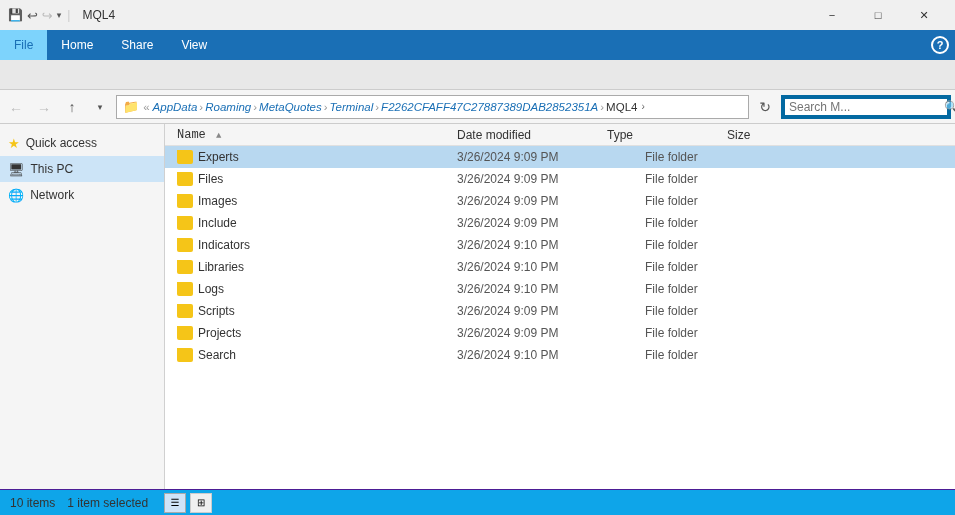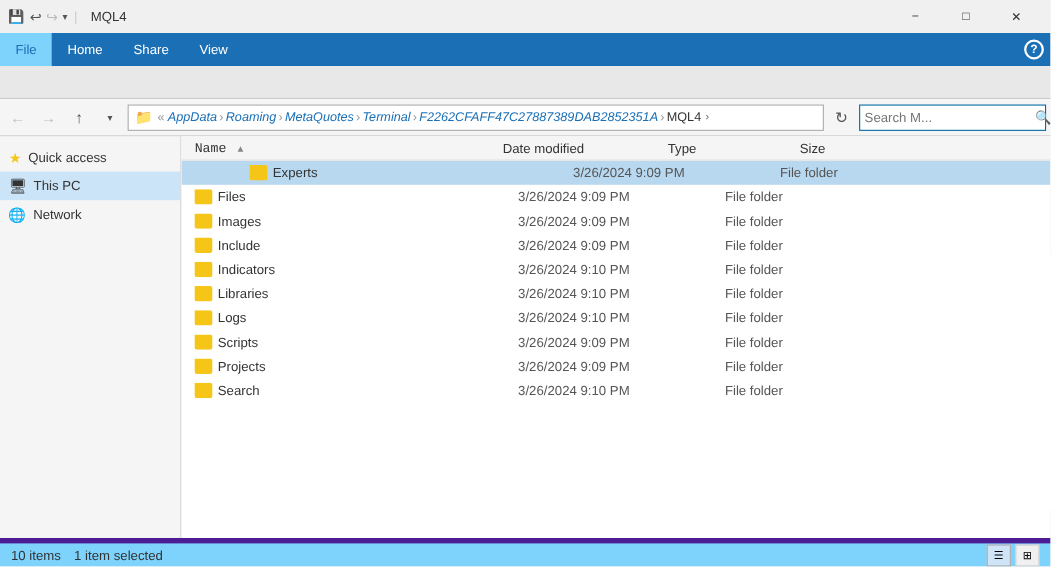--- a/index.html
+++ b/index.html
@@ -79,21 +79,21 @@
     .breadcrumb-current { font-weight: 500; }
     .breadcrumb-chevron { margin-left: 4px; color: #666; font-size: 10px; }
     .refresh-btn {
       width: 24px; height: 24px;
       border: none; background: none;
       cursor: pointer; display: flex; align-items: center; justify-content: center;
       color: #555; font-size: 14px; border-radius: 3px;
     }
     .search-bar {
       width: 170px; height: 24px;
-      border: 1px solid #0369a1;
+      border: 4px solid #0369a1;
       background: white;
       display: flex; align-items: center;
       padding: 0 4px;
     }
     .search-input {
       border: none; outline: none;
       font-size: 12px; flex: 1;
       background: transparent;
       color: #999;
     }
@@ -145,27 +145,27 @@
     .col-sort-arrow { font-size: 9px; color: #888; margin-left: 3px; }
 
     .file-row {
       display: flex; align-items: center;
       height: 22px;
       cursor: pointer;
       font-size: 12px;
       color: #333;
       padding: 0 4px;
     }
-    .file-row.selected { background: #b8d8f0; justify-content: center; }
+    .file-row.selected { background: #b8d8f0; }
     .file-name-cell {
       width: 280px; padding: 0 8px;
       display: flex; align-items: center; gap: 5px;
       overflow: hidden; white-space: nowrap;
     }
-    .file-date-cell { width: 150px; padding: 0 8px; color: #555; margin-left: 14px; }
+    .file-date-cell { width: 150px; padding: 0 8px; color: #555; }
     .file-type-cell { width: 120px; padding: 0 8px; color: #555; margin-left: 38px; }
     .file-size-cell { width: 80px; padding: 0 8px; color: #555; }
 
     
     .folder-icon {
       width: 16px; height: 14px;
       background: #f5c518;
       border-radius: 0 2px 2px 2px;
       position: relative;
       flex-shrink: 0;
@@ -175,27 +175,26 @@
       position: absolute;
       top: -3px; left: 0;
       width: 7px; height: 3px;
       background: #f5c518;
       border-radius: 2px 2px 0 0;
     }
 
     
     .statusbar {
       height: 26px;
-      background: #7dd3fc;
-      border-top: 5px solid #4c1d95;
+      background: #0ea5e9;
+      border-top: 1px solid #4c1d95;
       display: flex; align-items: center;
       padding: 0 10px;
       font-size: 12px; color: #333;
       gap: 16px;
-      justify-content: space-between;
     }
     .statusbar-left { display: flex; gap: 12px; }
     .statusbar-right { display: flex; gap: 4px; }
     .view-btn {
       width: 22px; height: 20px;
       border: 1px solid #ccc;
       background: #f0f0f0;
       cursor: pointer;
       display: flex; align-items: center; justify-content: center;
       font-size: 10px;

